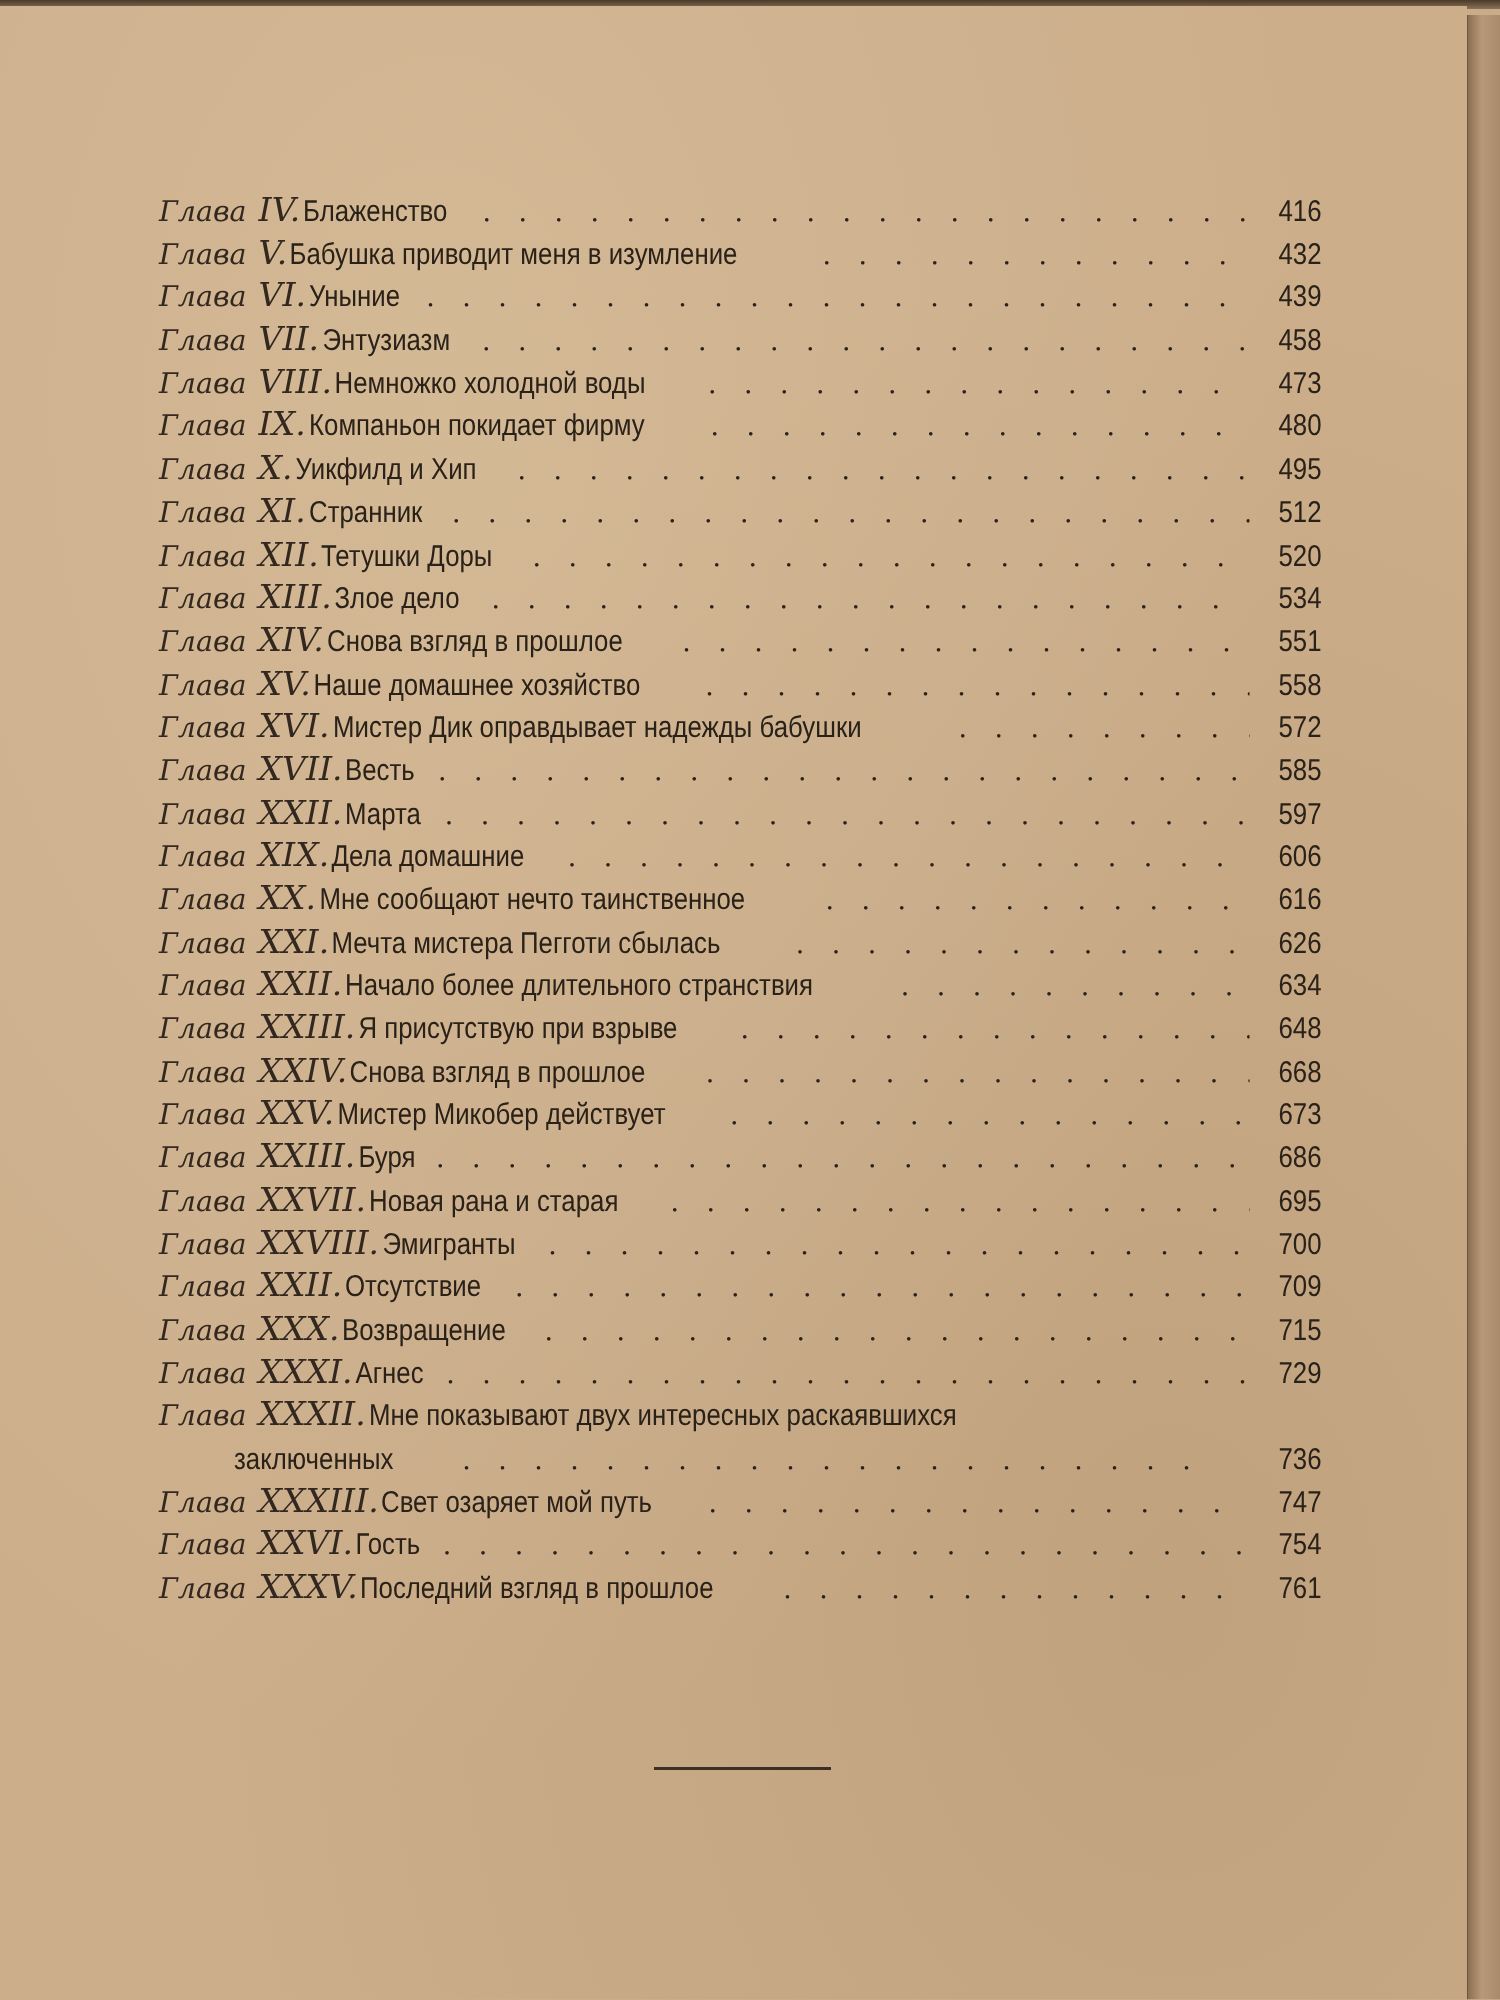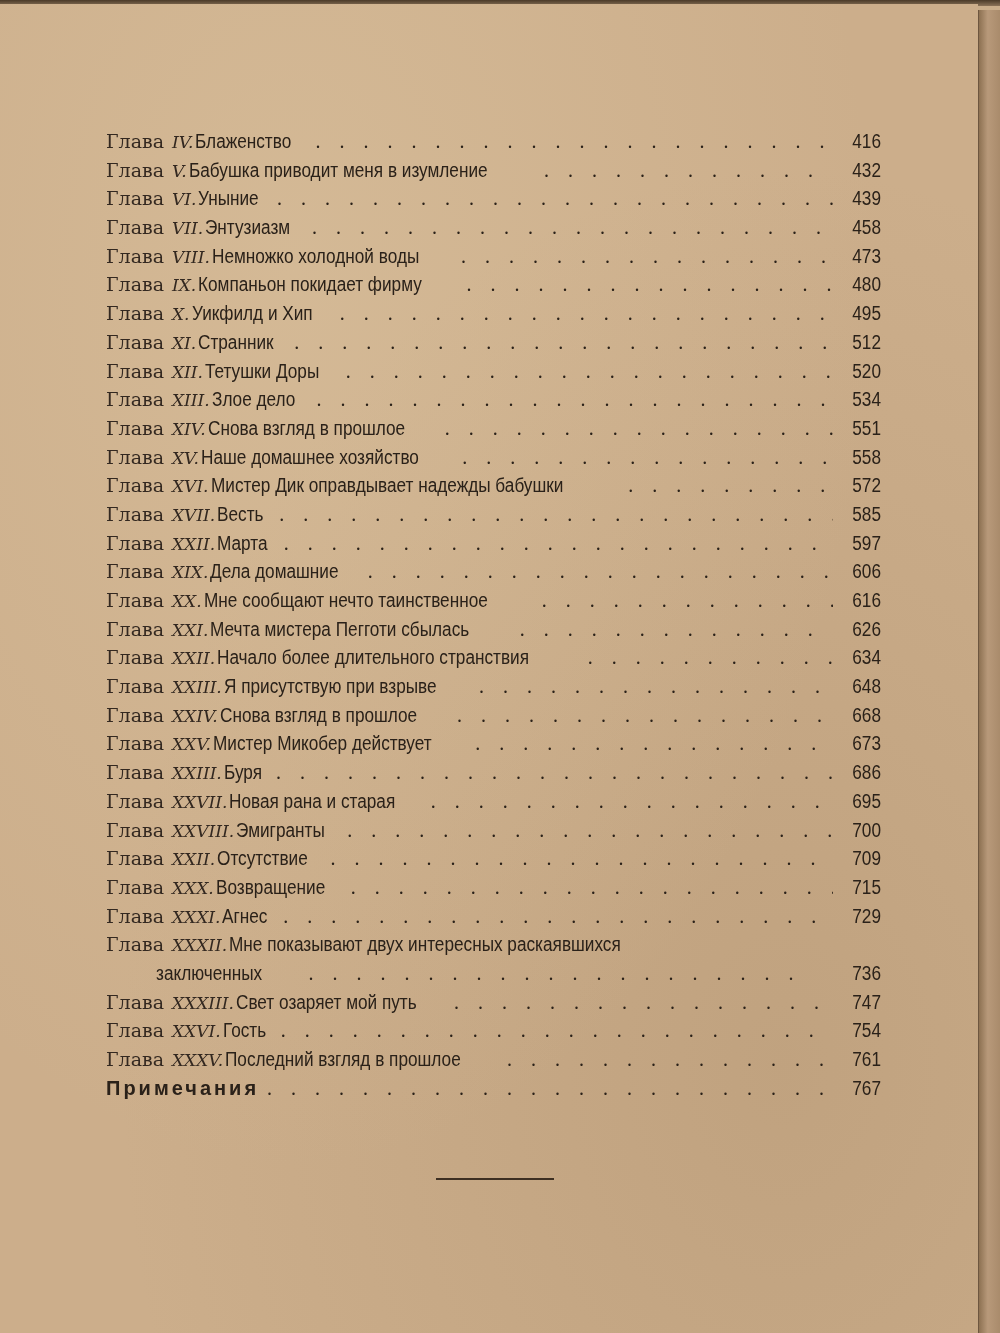--- a/index.html
+++ b/index.html
@@ -31,22 +31,22 @@
   .entry {
     position: relative;
     height: 28.7px;
     line-height: 28.7px;
     font-size: 21px;
     color: #2a2119;
     display: flex;
     align-items: baseline;
     white-space: nowrap;
   }
-  .entry .label { font-family: "DejaVu Serif", serif; font-size: 19px; color: #332820; }
-  .entry .numeral { font-style: italic; font-family: "DejaVu Serif", serif; font-size: 17px; margin-left: 8px; color: #332820; }
+  .entry .label { font-style: italic; font-family: "DejaVu Serif", serif; font-size: 19px; color: #332820; }
+  .entry .numeral { font-style: italic; font-family: "DejaVu Serif", serif; font-size: 22px; margin-left: 8px; color: #332820; }
   .entry .title {
     font-family: "Liberation Sans", sans-serif; font-size: 20px;
     transform: scaleX(0.86); transform-origin: left center;
     margin-left: 2px;
   }
   .entry .dots {
     flex: 1;
     overflow: hidden;
     letter-spacing: 0;
     color: #2a2119;
@@ -304,21 +304,16 @@
         <span class="dots"></span>
         <span class="page-num">754</span>
       </div>
       <div class="entry">
         <span class="label">Глава</span>
         <span class="numeral">XXXV.</span>
         <span class="title">Последний взгляд в прошлое</span>
         <span class="dots"></span>
         <span class="page-num">761</span>
       </div>
-      <div class="entry notes">
-        <span class="title">Примечания</span>
-        <span class="dots"></span>
-        <span class="page-num">767</span>
-      </div>
     </div>
   <div class="rule"></div>
 </div>
 <div class="page-gutter"></div>
 
 </body></html>

